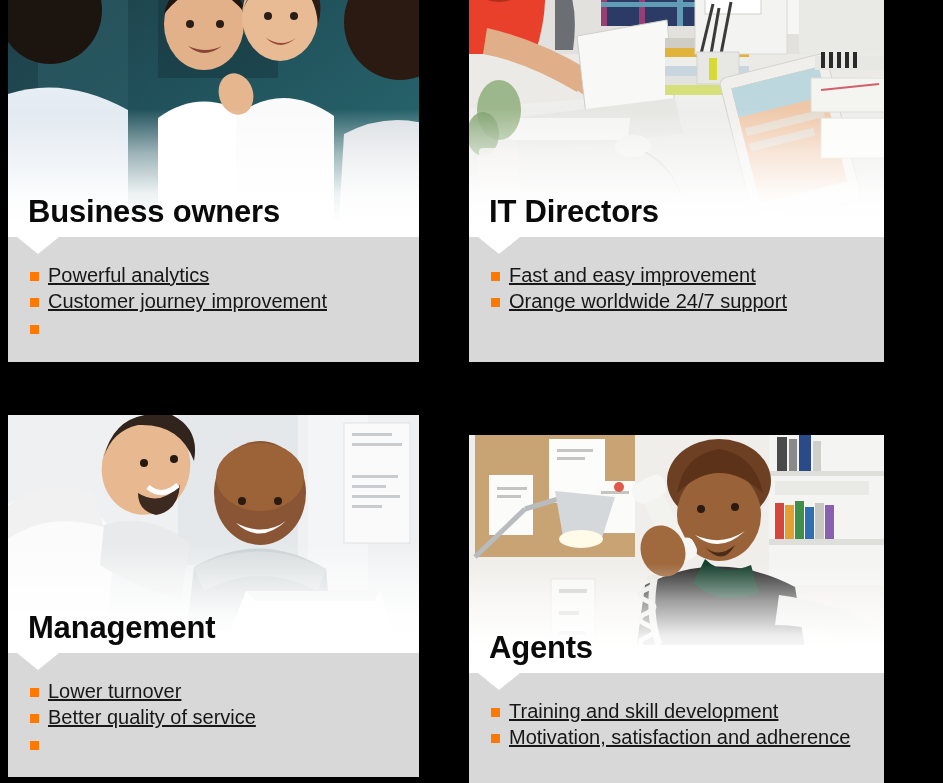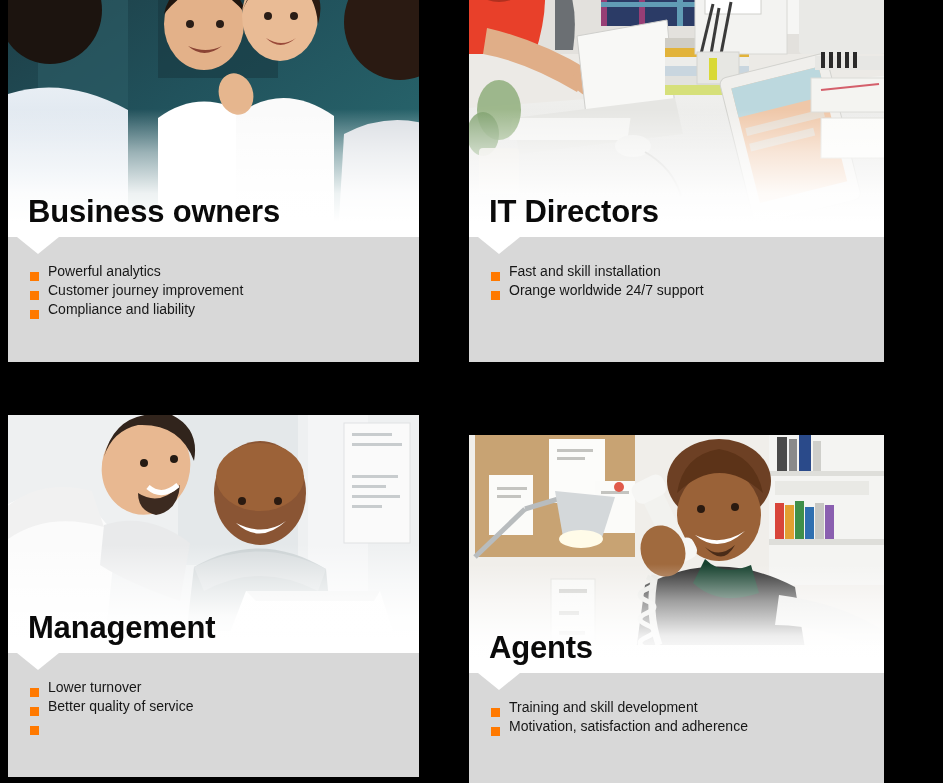--- a/index.html
+++ b/index.html
@@ -98,24 +98,25 @@
   }
 
   .bullets {
     list-style: none;
     margin: 0;
     padding: 0;
   }
   .bullet-item {
     position: relative;
     padding-left: 26px;
-    font-size: 14px;
+    font-size: 20px;
     line-height: 1.27;
     color: #171717;
     margin-bottom: 1px;
+    text-decoration: underline;
   }
   .bullet-marker {
     position: absolute;
     left: 8px;
     top: 9px;
     width: 9px;
     height: 9px;
     background: #ff7900;
   }
 </style>
@@ -172,21 +173,20 @@
         <li class="bullet-item">
           <span class="bullet-marker"></span>
           <span>Powerful analytics</span>
         </li>
         <li class="bullet-item">
           <span class="bullet-marker"></span>
           <span>Customer journey improvement</span>
         </li>
         <li class="bullet-item">
           <span class="bullet-marker"></span>
-          <span>Compliance and liability</span>
         </li>
       </ul>
     </div>
   </div>
 
   <div class="card tr">
     <div class="photo">
       <svg class="photo-art" viewBox="0 0 415 279" preserveAspectRatio="xMidYMid slice">
         <defs>
           <linearGradient id="trdesk" x1="0" y1="0" x2="0" y2="1">
@@ -273,21 +273,21 @@
           <rect x="10" y="190" width="40" height="46" rx="4" fill="#eceae4" opacity="0.9"></rect>
         </g>
       </svg>
       <div class="card-title">IT Directors</div>
     </div>
     <div class="benefits">
       <div class="notch"></div>
       <ul class="bullets">
         <li class="bullet-item">
           <span class="bullet-marker"></span>
-          <span>Fast and skill installation</span>
+          <span>Fast and easy improvement</span>
         </li>
         <li class="bullet-item">
           <span class="bullet-marker"></span>
           <span>Orange worldwide 24/7 support</span>
         </li>
       </ul>
     </div>
   </div>
 
   <div class="card bl">

